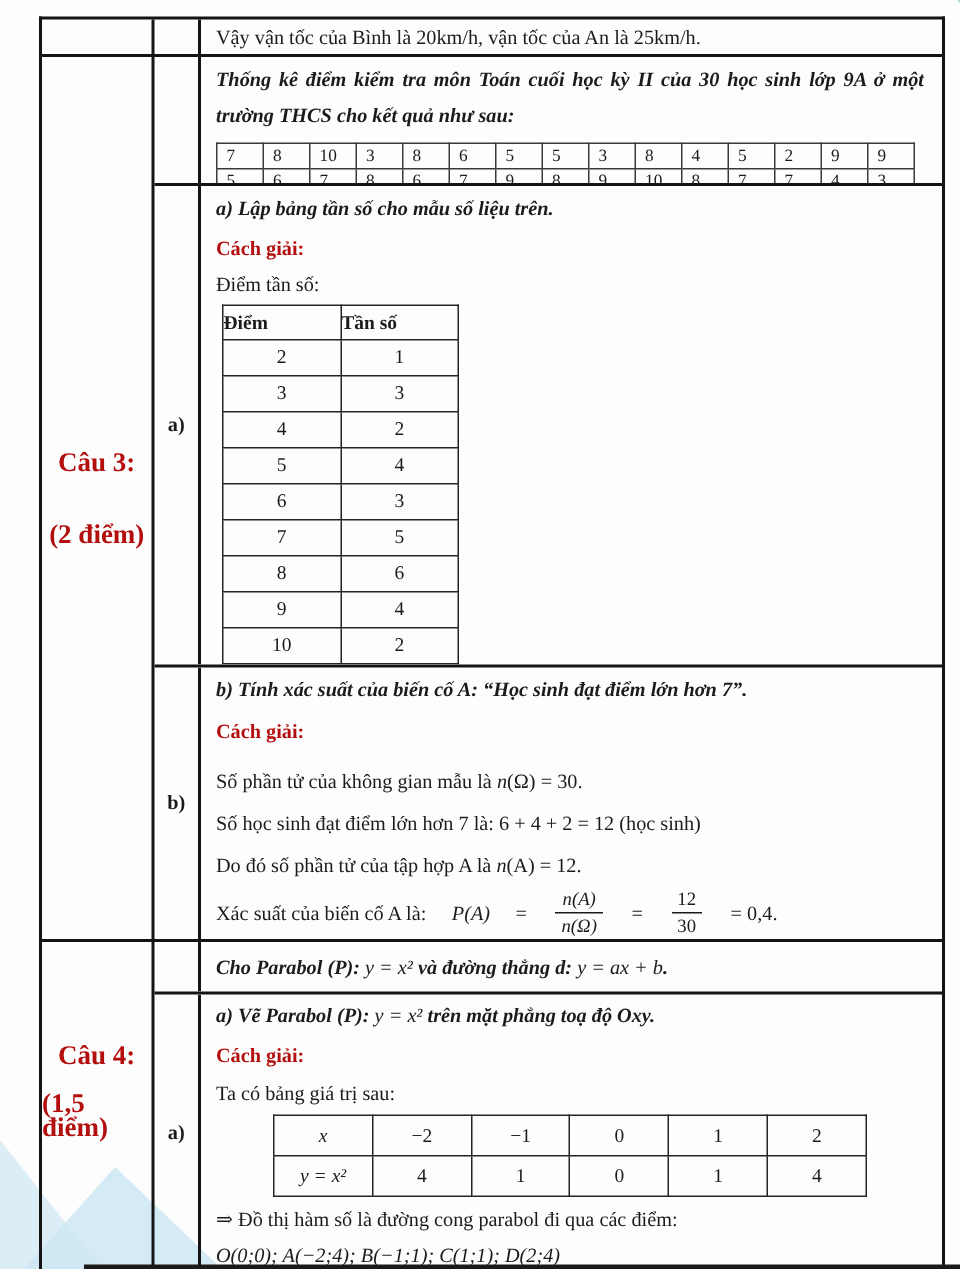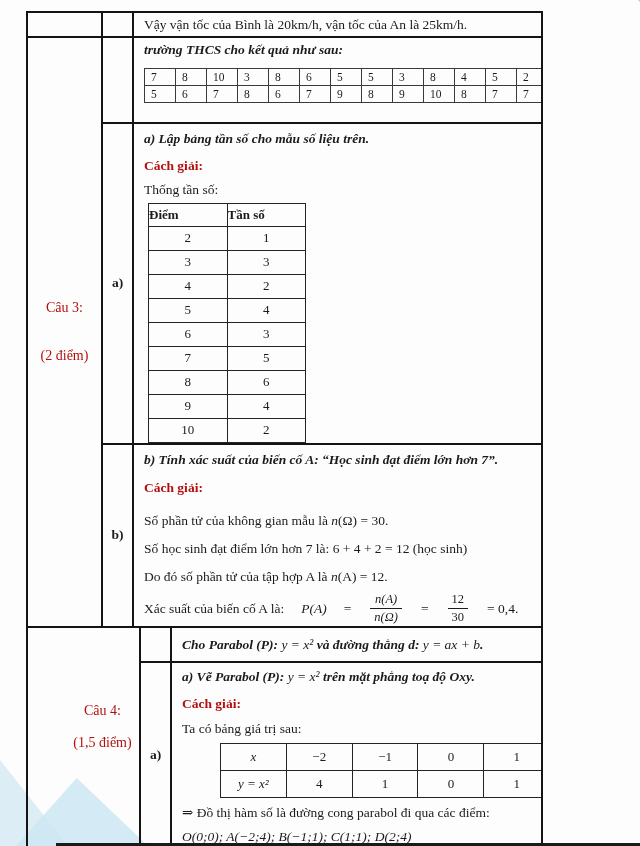--- a/index.html
+++ b/index.html
@@ -19,40 +19,40 @@
     border-radius:50%;transform:rotate(-42deg);z-index:0;
   }
   .tri1{position:absolute;left:0;bottom:0;width:0;height:0;
     border-left:68px solid #dcedf6;border-top:86px solid transparent;z-index:0;}
   .tri2{position:absolute;left:16px;bottom:0;width:132px;height:68px;
     background:#cde6f3;clip-path:polygon(46% 0,100% 100%,0 100%);opacity:.85;z-index:0;}
   .bottom-bar{position:absolute;left:56px;right:0;bottom:0;height:3px;background:#1a1a1a;z-index:3;}
 
   
   .doc-table{
-    position:absolute;left:26px;top:11px;width:517px;height:835px;
+    position:absolute;left:26px;top:11px;width:604px;height:835px;
     border:2px solid #141414;border-bottom:none;
     display:flex;flex-direction:column;z-index:1;box-sizing:border-box;
     background:transparent;
   }
   .trow{display:flex;box-sizing:border-box;}
   .bb{border-bottom:2px solid #141414;}
   .c1{width:75px;border-right:2px solid #141414;box-sizing:border-box;
       display:flex;flex-direction:column;align-items:center;justify-content:center;flex:none;}
   .c2{width:31px;border-right:2px solid #141414;box-sizing:border-box;
       display:flex;align-items:center;justify-content:center;flex:none;}
   .c3{flex:1;box-sizing:border-box;overflow:hidden;padding-left:10px;}
   .rest{flex:1;display:flex;flex-direction:column;box-sizing:border-box;min-width:0;}
   .subrow{display:flex;box-sizing:border-box;overflow:hidden;}
 
   
   .t{font-size:13.5px;line-height:19px;}
   .bi{font-weight:bold;font-style:italic;}
   .red{color:#b40f0f;font-weight:bold;}
-  .qlabel{color:#b40f0f;font-weight:normal;font-size:14px;line-height:16px;text-align:left;}
+  .qlabel{color:#b40f0f;font-weight:bold;font-size:18px;line-height:16px;text-align:left;}
   .part-label{font-weight:bold;font-size:13.5px;}
   .m{font-style:italic;font-weight:normal;}
   .mvar{font-style:italic;}
 
   
   .stmt1{margin:3px 12px 0 0;text-align:justify;text-align-last:justify;line-height:24px;}
   .stmt2{line-height:24px;}
 
   
   table.scores{border-collapse:collapse;table-layout:fixed;width:466px;margin:6px 0 0 0;}
@@ -101,20 +101,21 @@
     <div class="trow bb" style="height:597px;">
       <div class="c1">
         <div class="qlabel">Câu 3:</div>
         <div class="qlabel" style="margin-top:32px;">(2 điểm)</div>
       </div>
       <div class="rest">
 
         <div class="subrow bb" style="height:86px;">
           <div class="c2"></div>
           <div class="c3">
+            <div class="t bi stmt1">Thống kê điểm kiểm tra môn Toán cuối học kỳ II của 30 học sinh lớp 9A ở một</div>
             <div class="t bi stmt2">trường THCS cho kết quả như sau:</div>
             <table class="scores">
               <tbody id="scores-body">
                   <tr>
                     <td>7</td>
                     <td>8</td>
                     <td>10</td>
                     <td>3</td>
                     <td>8</td>
                     <td>6</td>
@@ -150,21 +151,21 @@
           </div>
         </div>
 
         <div class="subrow bb" style="height:321px;">
           <div class="c2">
             <span class="part-label">a)</span>
           </div>
           <div class="c3">
             <div class="t bi mt5">a) Lập bảng tần số cho mẫu số liệu trên.</div>
             <div class="t red mt8">Cách giải:</div>
-            <div class="t mt5">Thống tần số:</div>
+            <div class="t mt5">Điểm tần số:</div>
             <table class="freq">
               <thead>
                 <tr>
                   <th>Điểm</th>
                   <th>Tần số</th>
                 </tr>
               </thead>
               <tbody id="freq-body">
                   <tr>
                     <td>2</td>
@@ -232,21 +233,21 @@
               </span>
               <span>= 0,4.</span>
             </div>
           </div>
         </div>
 
       </div>
     </div>
 
     <div class="trow" style="flex:1;">
-      <div class="c1" style="padding-bottom:20px;margin-left:38px;">
+      <div class="c1" style="padding-bottom:20px;">
         <div class="qlabel">Câu 4:</div>
         <div class="qlabel" style="margin-top:16px;">(1,5 điểm)</div>
       </div>
       <div class="rest">
 
         <div class="subrow bb" style="height:35px;">
           <div class="c2"></div>
           <div class="c3" style="display:flex;align-items:center;">
             <div class="t bi">
               <span>Cho Parabol (P):</span>

